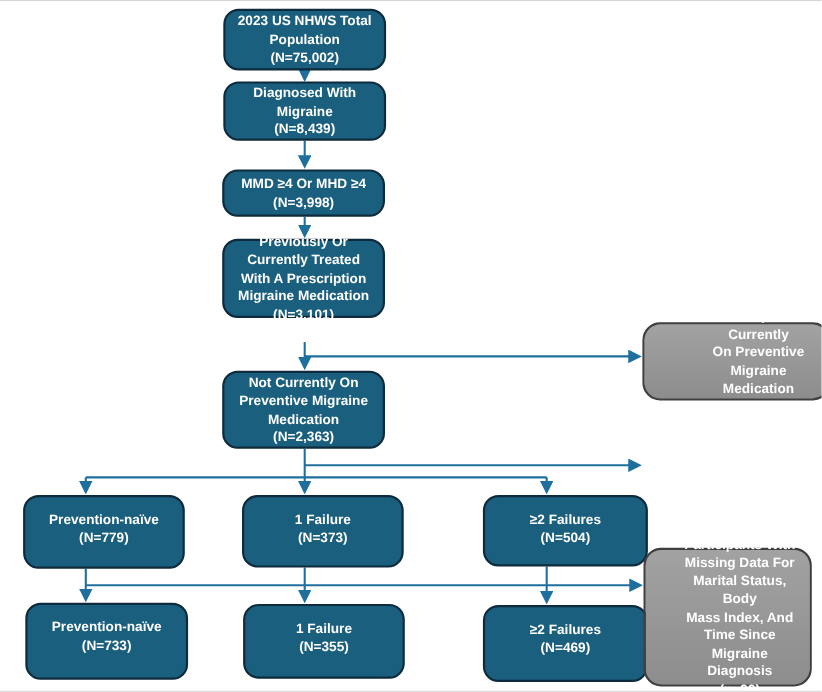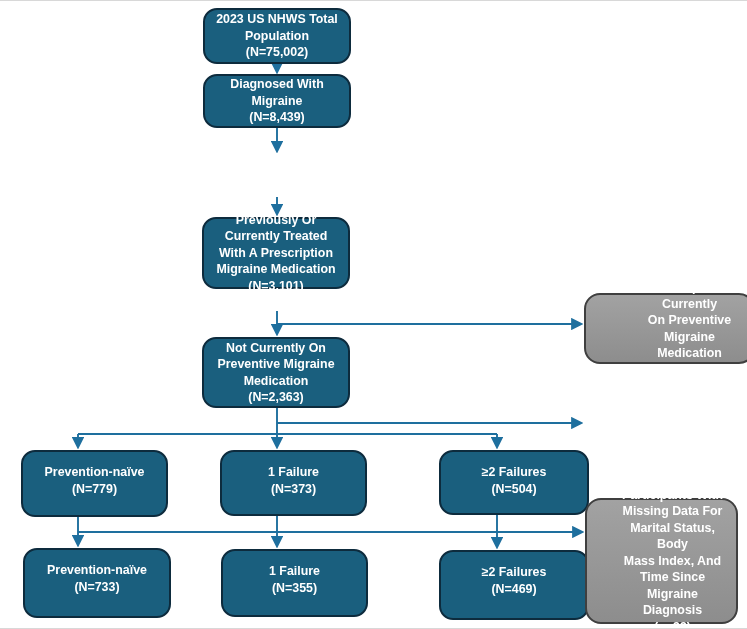--- a/index.html
+++ b/index.html
@@ -75,20 +75,22 @@
   </svg>
 
   <div class="node primary" style="left:203px;top:7px;width:148px;height:56px;">2023 US NHWS Total
 Population
 (N=75,002)</div>
 
   <div class="node primary" style="left:203px;top:73px;width:148px;height:54px;text-align:center;">Diagnosed With
 Migraine
 (N=8,439)</div>
 
+  <div class="node primary" style="left:202px;top:153px;width:148px;height:43px;">MMD ≥4 Or MHD ≥4
+(N=3,998)</div>
 
   <div class="node primary" style="left:202px;top:216px;width:148px;height:72px;text-align:center;">Previously Or
 Currently Treated
 With A Prescription
 Migraine Medication
 (N=3,101)</div>
 
   <div class="node primary" style="left:202px;top:336px;width:148px;height:71px;">Not Currently On
 Preventive Migraine
 Medication

